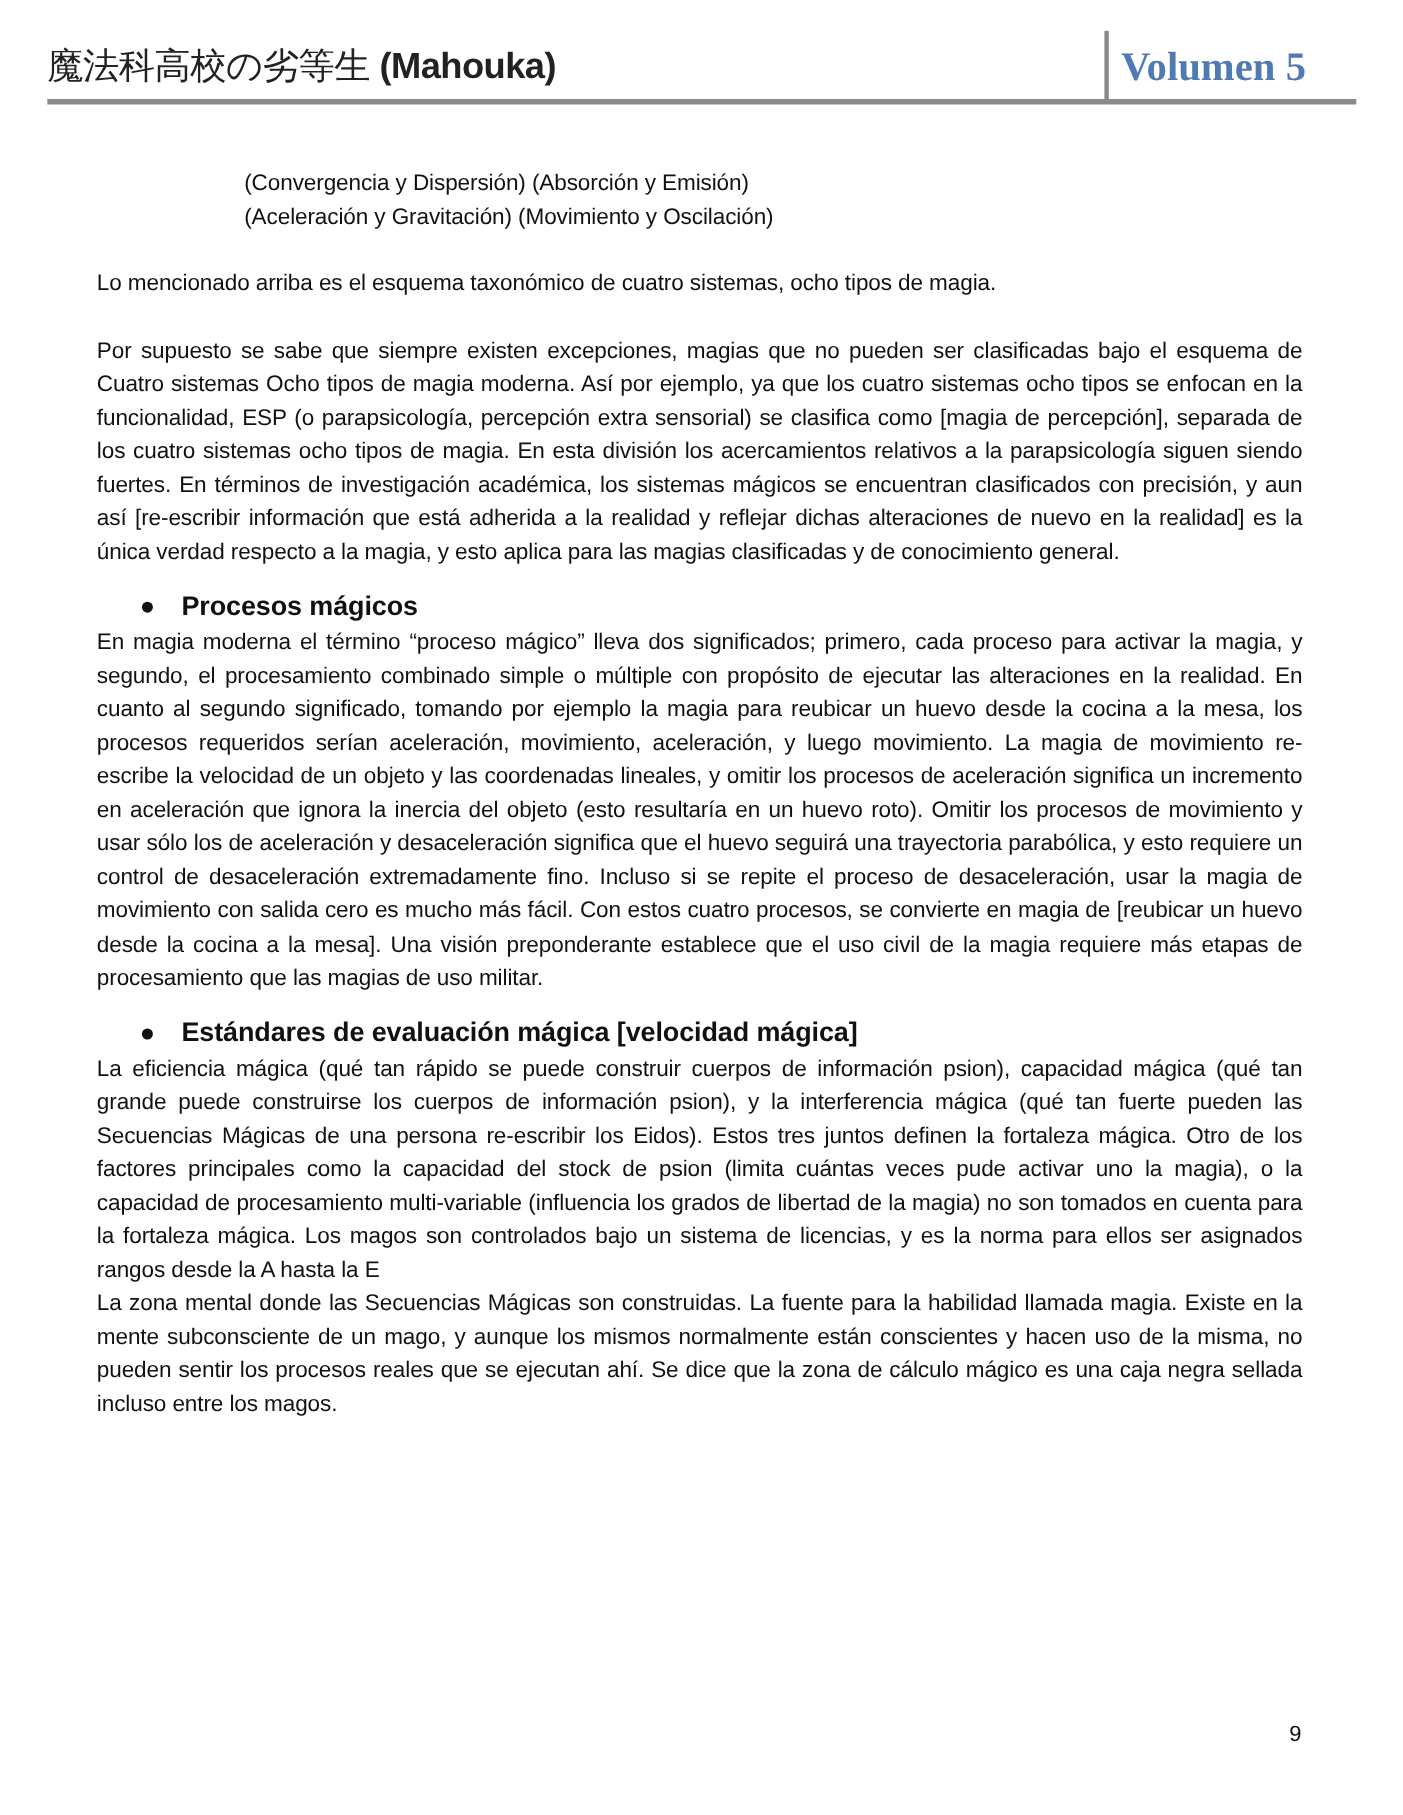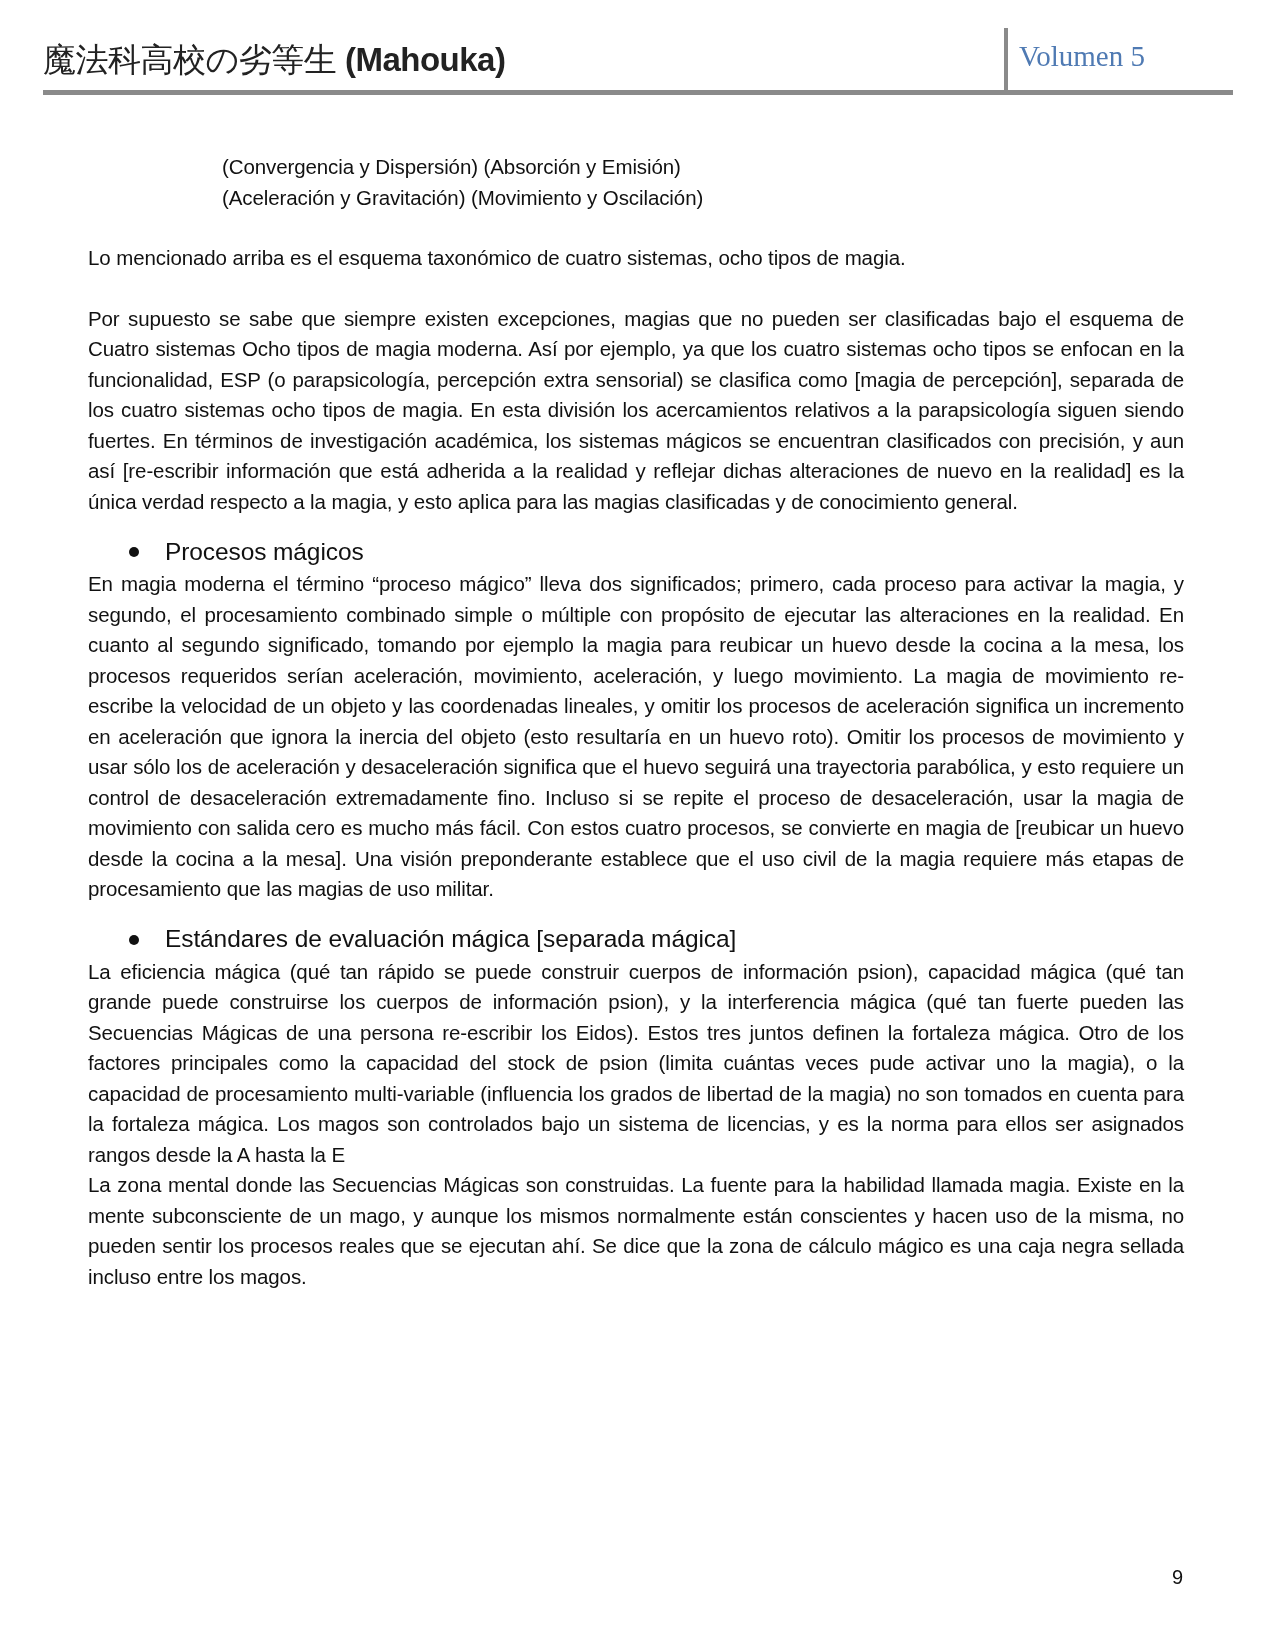--- a/index.html
+++ b/index.html
@@ -4,30 +4,30 @@
 <style>
   html, body { margin: 0; padding: 0; background: #ffffff; }
   body { width: 1275px; height: 1650px; position: relative; overflow: hidden;
          font-family: "Liberation Sans Narrow", "Liberation Sans", sans-serif; color: #111; }
   .header { position: absolute; left: 43px; top: 28px; width: 1190px; height: 66px; }
   .header-title { position: absolute; left: 0; width: 1000px; top: 10px; text-align: left;
                   font-size: 33px; color: #222; letter-spacing: -0.5px; }
   .header-title .latin { font-weight: bold; font-family: "Liberation Sans", sans-serif; }
   .header-vline { position: absolute; left: 961px; top: 0; width: 4px; height: 62px; background: #8a8a8a; }
   .header-volume { position: absolute; left: 976px; top: 12px; font-family: "Liberation Serif", serif;
-                   font-weight: normal; font-size: 29px; color: #4f7ab3; }
+                   font-weight: bold; font-size: 37px; color: #4f7ab3; }
   .header-rule { position: absolute; left: 0; top: 62px; width: 1190px; height: 5px; background: #8a8a8a; }
 
   .content { position: absolute; left: 88px; top: 152px; width: 1096px;
              font-size: 20.5px; line-height: 30.5px; letter-spacing: -0.1px; }
   p { margin: 0; text-align: justify; }
   .spacer { height: 30px; }
   .indent { padding-left: 134px; }
   .bullet-heading { display: flex; align-items: center; margin-top: 18px; height: 34px;
-                    font-size: 24.5px; font-weight: normal; }
+                    font-size: 24.5px; font-weight: bold; }
   .bullet-dot { width: 10px; height: 10px; border-radius: 50%; background: #111;
                 margin-left: 41px; margin-right: 26px; }
   .page-number { position: absolute; left: 1172px; top: 1566px; font-size: 20px; color: #111; }
 </style>
 </head>
 <body>
 
 <div class="header">
   <div class="header-title">
     <span>魔法科高校の劣等生</span>
@@ -47,20 +47,20 @@
   <p>Por supuesto se sabe que siempre existen excepciones, magias que no pueden ser clasificadas bajo el esquema de Cuatro sistemas Ocho tipos de magia moderna. Así por ejemplo, ya que los cuatro sistemas ocho tipos se enfocan en la funcionalidad, ESP (o parapsicología, percepción extra sensorial) se clasifica como [magia de percepción], separada de los cuatro sistemas ocho tipos de magia. En esta división los acercamientos relativos a la parapsicología siguen siendo fuertes. En términos de investigación académica, los sistemas mágicos se encuentran clasificados con precisión, y aun así [re-escribir información que está adherida a la realidad y reflejar dichas alteraciones de nuevo en la realidad] es la única verdad respecto a la magia, y esto aplica para las magias clasificadas y de conocimiento general.</p>
 
   <div class="bullet-heading">
     <span class="bullet-dot"></span>
     <span>Procesos mágicos</span>
   </div>
   <p>En magia moderna el término “proceso mágico” lleva dos significados; primero, cada proceso para activar la magia, y segundo, el procesamiento combinado simple o múltiple con propósito de ejecutar las alteraciones en la realidad. En cuanto al segundo significado, tomando por ejemplo la magia para reubicar un huevo desde la cocina a la mesa, los procesos requeridos serían aceleración, movimiento, aceleración, y luego movimiento. La magia de movimiento re-escribe la velocidad de un objeto y las coordenadas lineales, y omitir los procesos de aceleración significa un incremento en aceleración que ignora la inercia del objeto (esto resultaría en un huevo roto). Omitir los procesos de movimiento y usar sólo los de aceleración y desaceleración significa que el huevo seguirá una trayectoria parabólica, y esto requiere un control de desaceleración extremadamente fino. Incluso si se repite el proceso de desaceleración, usar la magia de movimiento con salida cero es mucho más fácil. Con estos cuatro procesos, se convierte en magia de [reubicar un huevo desde la cocina a la mesa]. Una visión preponderante establece que el uso civil de la magia requiere más etapas de procesamiento que las magias de uso militar.</p>
 
   <div class="bullet-heading">
     <span class="bullet-dot"></span>
-    <span>Estándares de evaluación mágica [separada mágica]</span>
+    <span>Estándares de evaluación mágica [velocidad mágica]</span>
   </div>
   <p style="text-align-last:left;">La eficiencia mágica (qué tan rápido se puede construir cuerpos de información psion), capacidad mágica (qué tan grande puede construirse los cuerpos de información psion), y la interferencia mágica (qué tan fuerte pueden las Secuencias Mágicas de una persona re-escribir los Eidos). Estos tres juntos definen la fortaleza mágica. Otro de los factores principales como la capacidad del stock de psion (limita cuántas veces pude activar uno la magia), o la capacidad de procesamiento multi-variable (influencia los grados de libertad de la magia) no son tomados en cuenta para la fortaleza mágica. Los magos son controlados bajo un sistema de licencias, y es la norma para ellos ser asignados rangos desde la A hasta la E</p>
 
   <p>La zona mental donde las Secuencias Mágicas son construidas. La fuente para la habilidad llamada magia. Existe en la mente subconsciente de un mago, y aunque los mismos normalmente están conscientes y hacen uso de la misma, no pueden sentir los procesos reales que se ejecutan ahí. Se dice que la zona de cálculo mágico es una caja negra sellada incluso entre los magos.</p>
 </div>
 
 <div class="page-number">9</div>
 
 </body></html>

